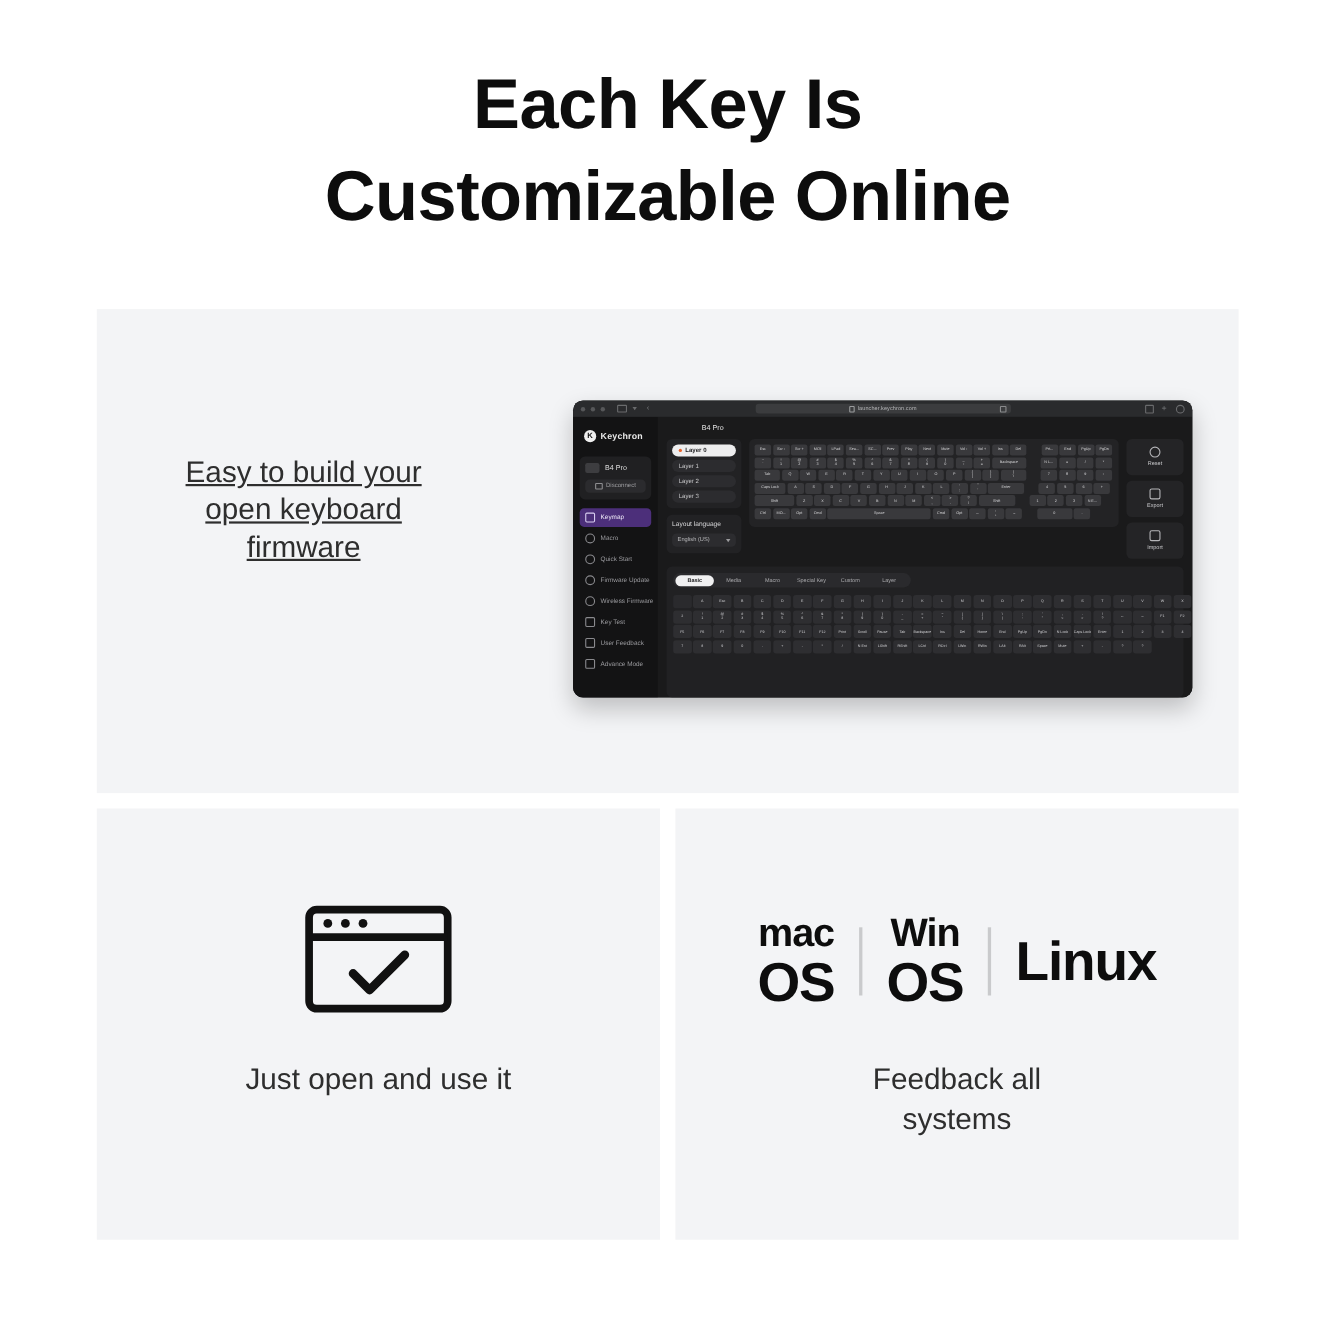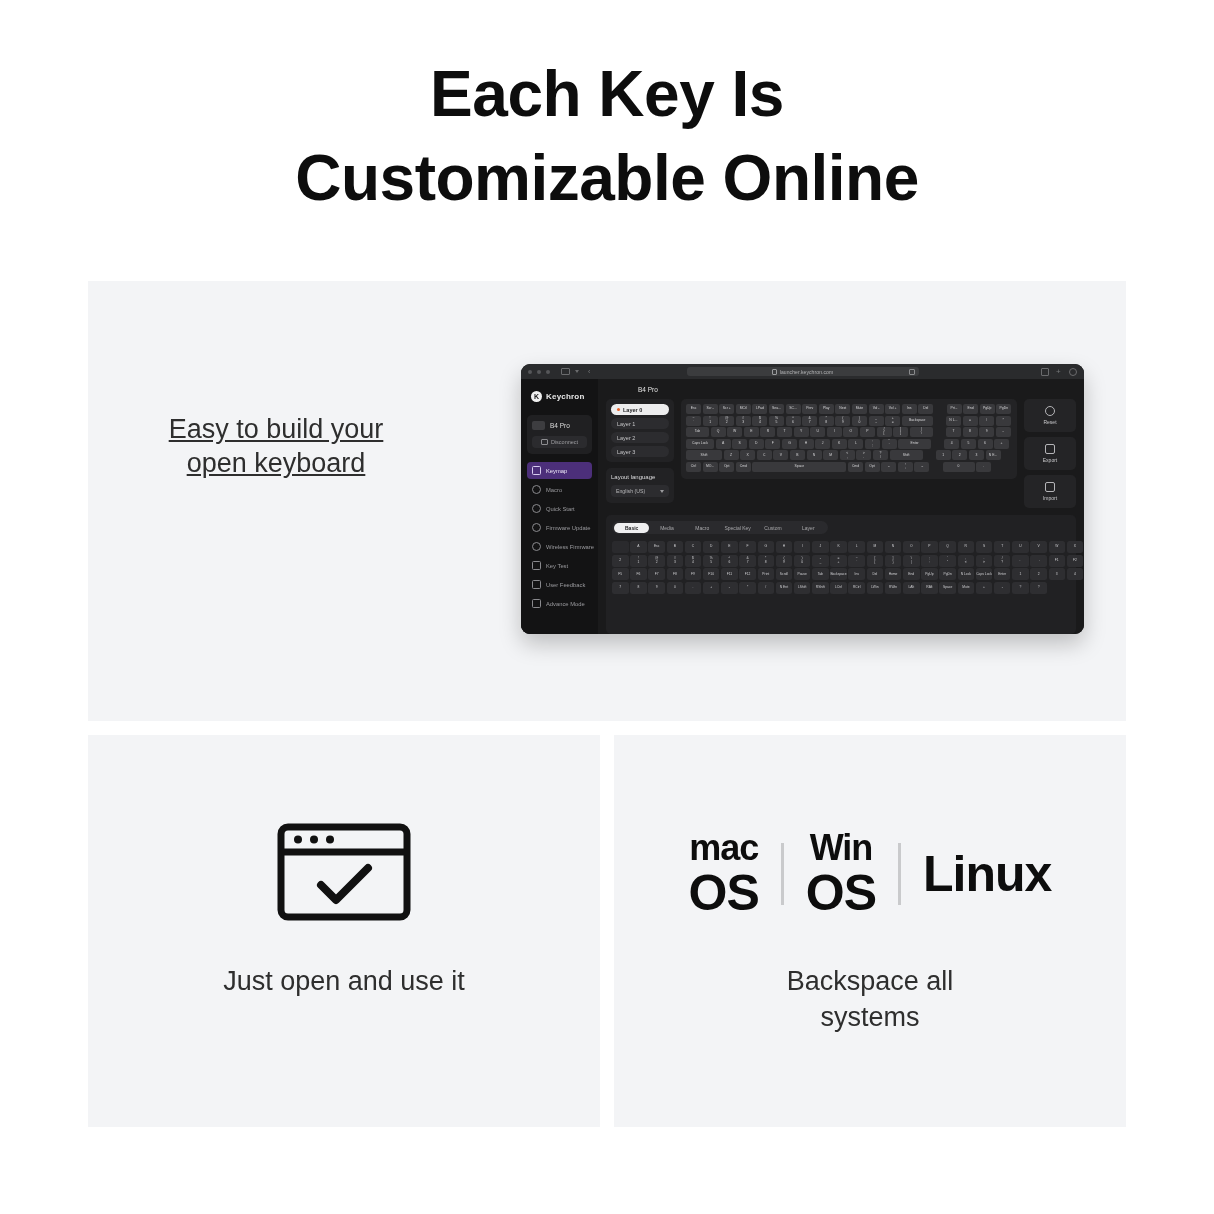--- a/index.html
+++ b/index.html
@@ -195,20 +195,21 @@
     <span class="ln">Customizable Online</span>
   </div>
 
   <div class="card" id="card-top"></div>
   <div class="card" id="card-bl"></div>
   <div class="card" id="card-br"></div>
 
   <div class="top-copy">
     <span class="ln">Easy to build your</span>
     <span class="ln">open keyboard</span>
+    <span class="ln">firmware</span>
   </div>
 
   <div class="window">
     <div class="titlebar">
       <span class="tdot"></span>
       <span class="tdot"></span>
       <span class="tdot"></span>
       <span class="tb-icon"></span>
       <span class="tb-caret"></span>
       <span class="tb-back">‹</span>
@@ -723,17 +724,17 @@
         <span class="os-top">Win</span>
         <span class="os-bot">OS</span>
       </div>
       <div class="os-sep"></div>
       <div class="os-unit">
         <span class="os-single">Linux</span>
       </div>
     </div>
 
   <div class="caption" id="cap-br">
-    <span class="ln">Backspace all</span>
+    <span class="ln">Feedback all</span>
     <span class="ln">systems</span>
   </div>
 
 </div>
 
 </body></html>

